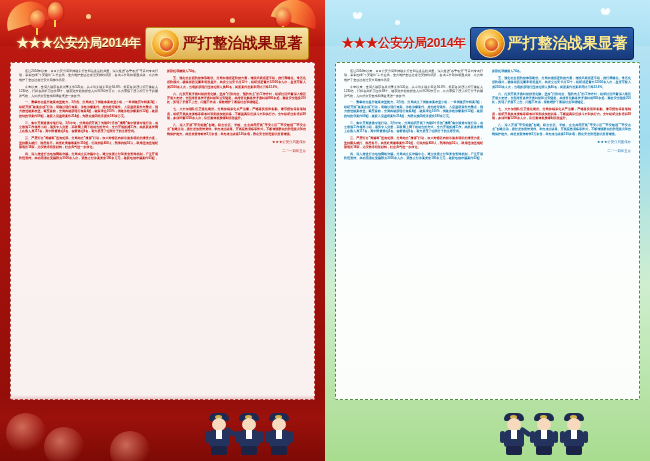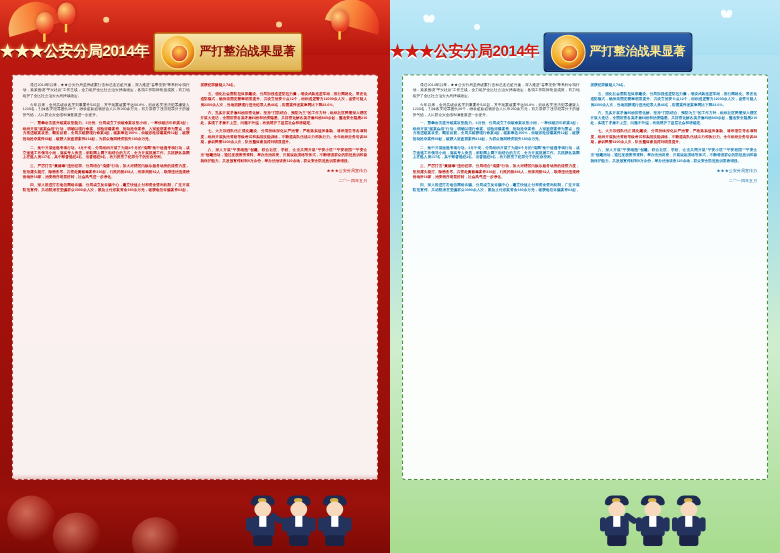--- a/index.html
+++ b/index.html
@@ -21,29 +21,29 @@
   .poster-right .top-band{background:linear-gradient(180deg,#bfe9f8 0%,#a9e0f2 100%);}
   .lantern{position:absolute;width:15px;height:19px;border-radius:48%;
            background:radial-gradient(circle at 35% 30%,#ffd27a,#e8361f 70%);
            box-shadow:0 0 3px rgba(0,0,0,.25);}
   .lantern:after{content:"";position:absolute;left:6px;top:18px;width:2px;height:7px;background:#ffd24a;}
   .fan{position:absolute;width:46px;height:23px;border-radius:46px 46px 0 0;
        background:linear-gradient(90deg,#ffd27a,#ff8e3c,#e8361f);opacity:.85;transform:rotate(-16deg);}
   .sparkle{position:absolute;width:5px;height:5px;background:#ffe9a8;border-radius:50%;opacity:.85;}
 
   
-  .title-wrap{position:absolute;top:26px;left:0;width:100%;height:34px;display:flex;align-items:center;justify-content:flex-start;gap:4px;}
+  .title-wrap{position:absolute;top:26px;left:0;width:100%;height:34px;display:flex;align-items:center;justify-content:center;gap:4px;}
   .title-left{font-size:12.5px;font-weight:bold;color:#fff7c8;letter-spacing:-.3px;
     text-shadow:0 1px 0 #7a0b06, 0 0 3px rgba(255,220,120,.9);white-space:nowrap;}
   .badge-emblem{width:27px;height:27px;border-radius:50%;
     background:radial-gradient(circle at 40% 32%,#ffe79a,#f0a820 55%,#b8141b 100%);
     border:1.5px solid #ffe08a;position:relative;flex:none;}
   .badge-emblem:before{content:"";position:absolute;left:50%;top:50%;width:13px;height:13px;margin:-6.5px 0 0 -6.5px;
     background:radial-gradient(circle at 45% 35%,#ffd34d,#d0121a);border-radius:50%;border:1px solid #ffe6a0;}
-  .title-sub{font-size:10px;font-weight:bold;color:#fff;white-space:nowrap;}
+  .title-sub{font-size:15px;font-weight:bold;color:#fff;white-space:nowrap;}
   .plate{background:linear-gradient(180deg,#f6e6b0,#e0b24e);border:1px solid #b8860f;border-radius:3px;
     padding:1px 5px;display:flex;align-items:center;gap:3px;}
 
   
   .panel{position:absolute;left:10px;width:305px;top:62px;height:338px;
     background:rgba(255,255,255,.94);border:1px dashed #b9413b;border-radius:2px;
     padding:6px 8px;box-sizing:border-box;overflow:hidden;}
   .poster-right .panel{left:335px;border-color:#4c8f3e;background:rgba(255,255,255,.93);}
   .poster-right .panel{left:10px;}
 

